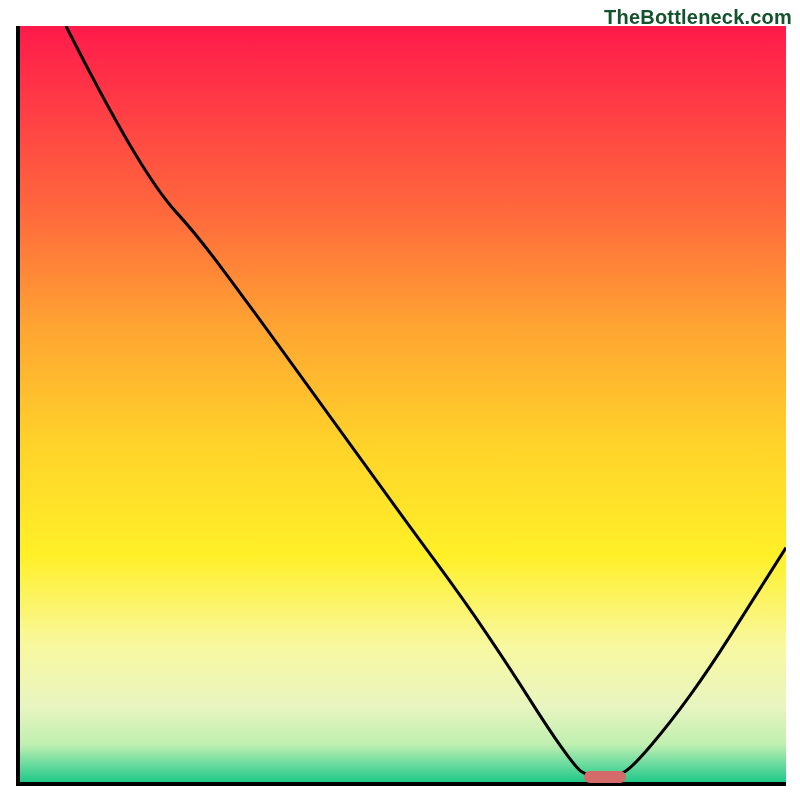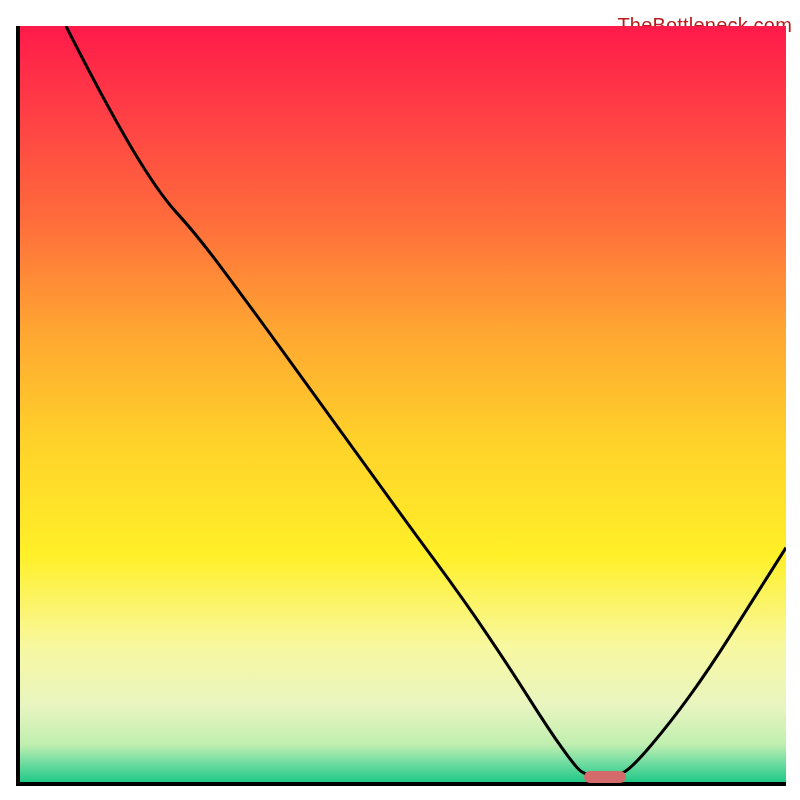--- a/index.html
+++ b/index.html
@@ -10,25 +10,25 @@
     background: #ffffff;
     font-family: Arial, Helvetica, sans-serif;
   }
   .container {
     position: relative;
     width: 800px;
     height: 800px;
   }
   .watermark {
     position: absolute;
-    top: 14px;
+    top: 6px;
     right: 8px;
     font-size: 20px;
-    font-weight: 400;
-    color: #b91c1c;
+    font-weight: 700;
+    color: #14532d;
     letter-spacing: 0.2px;
   }
   .plot-area {
     position: absolute;
     left: 16px;
     top: 26px;
     width: 770px;
     height: 760px;
     box-sizing: border-box;
     border-left: 4px solid #000;

